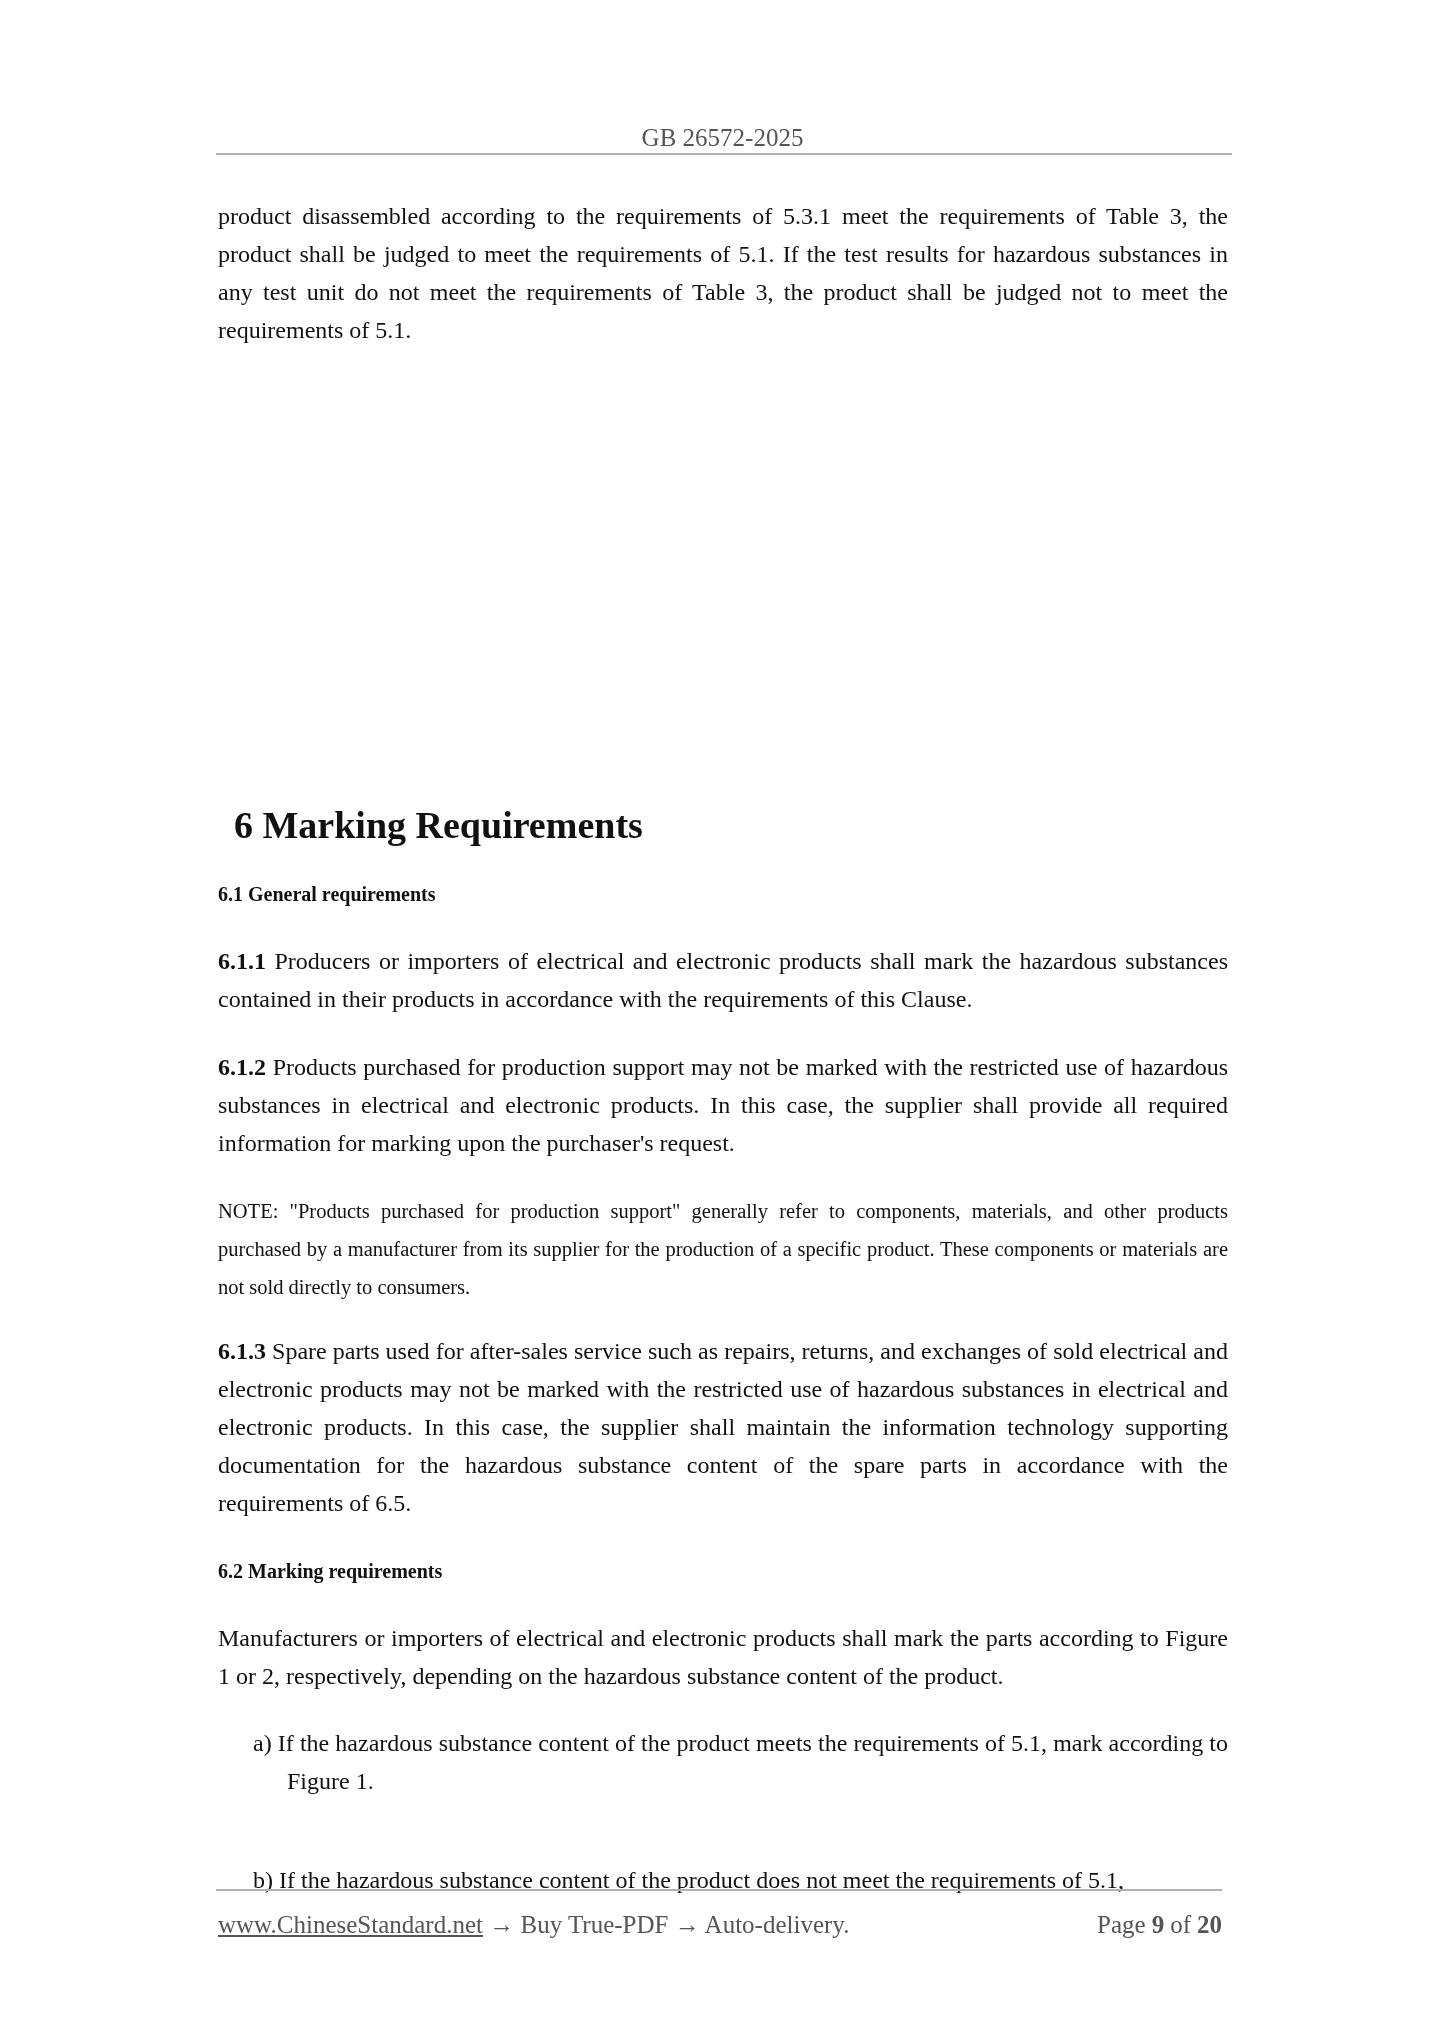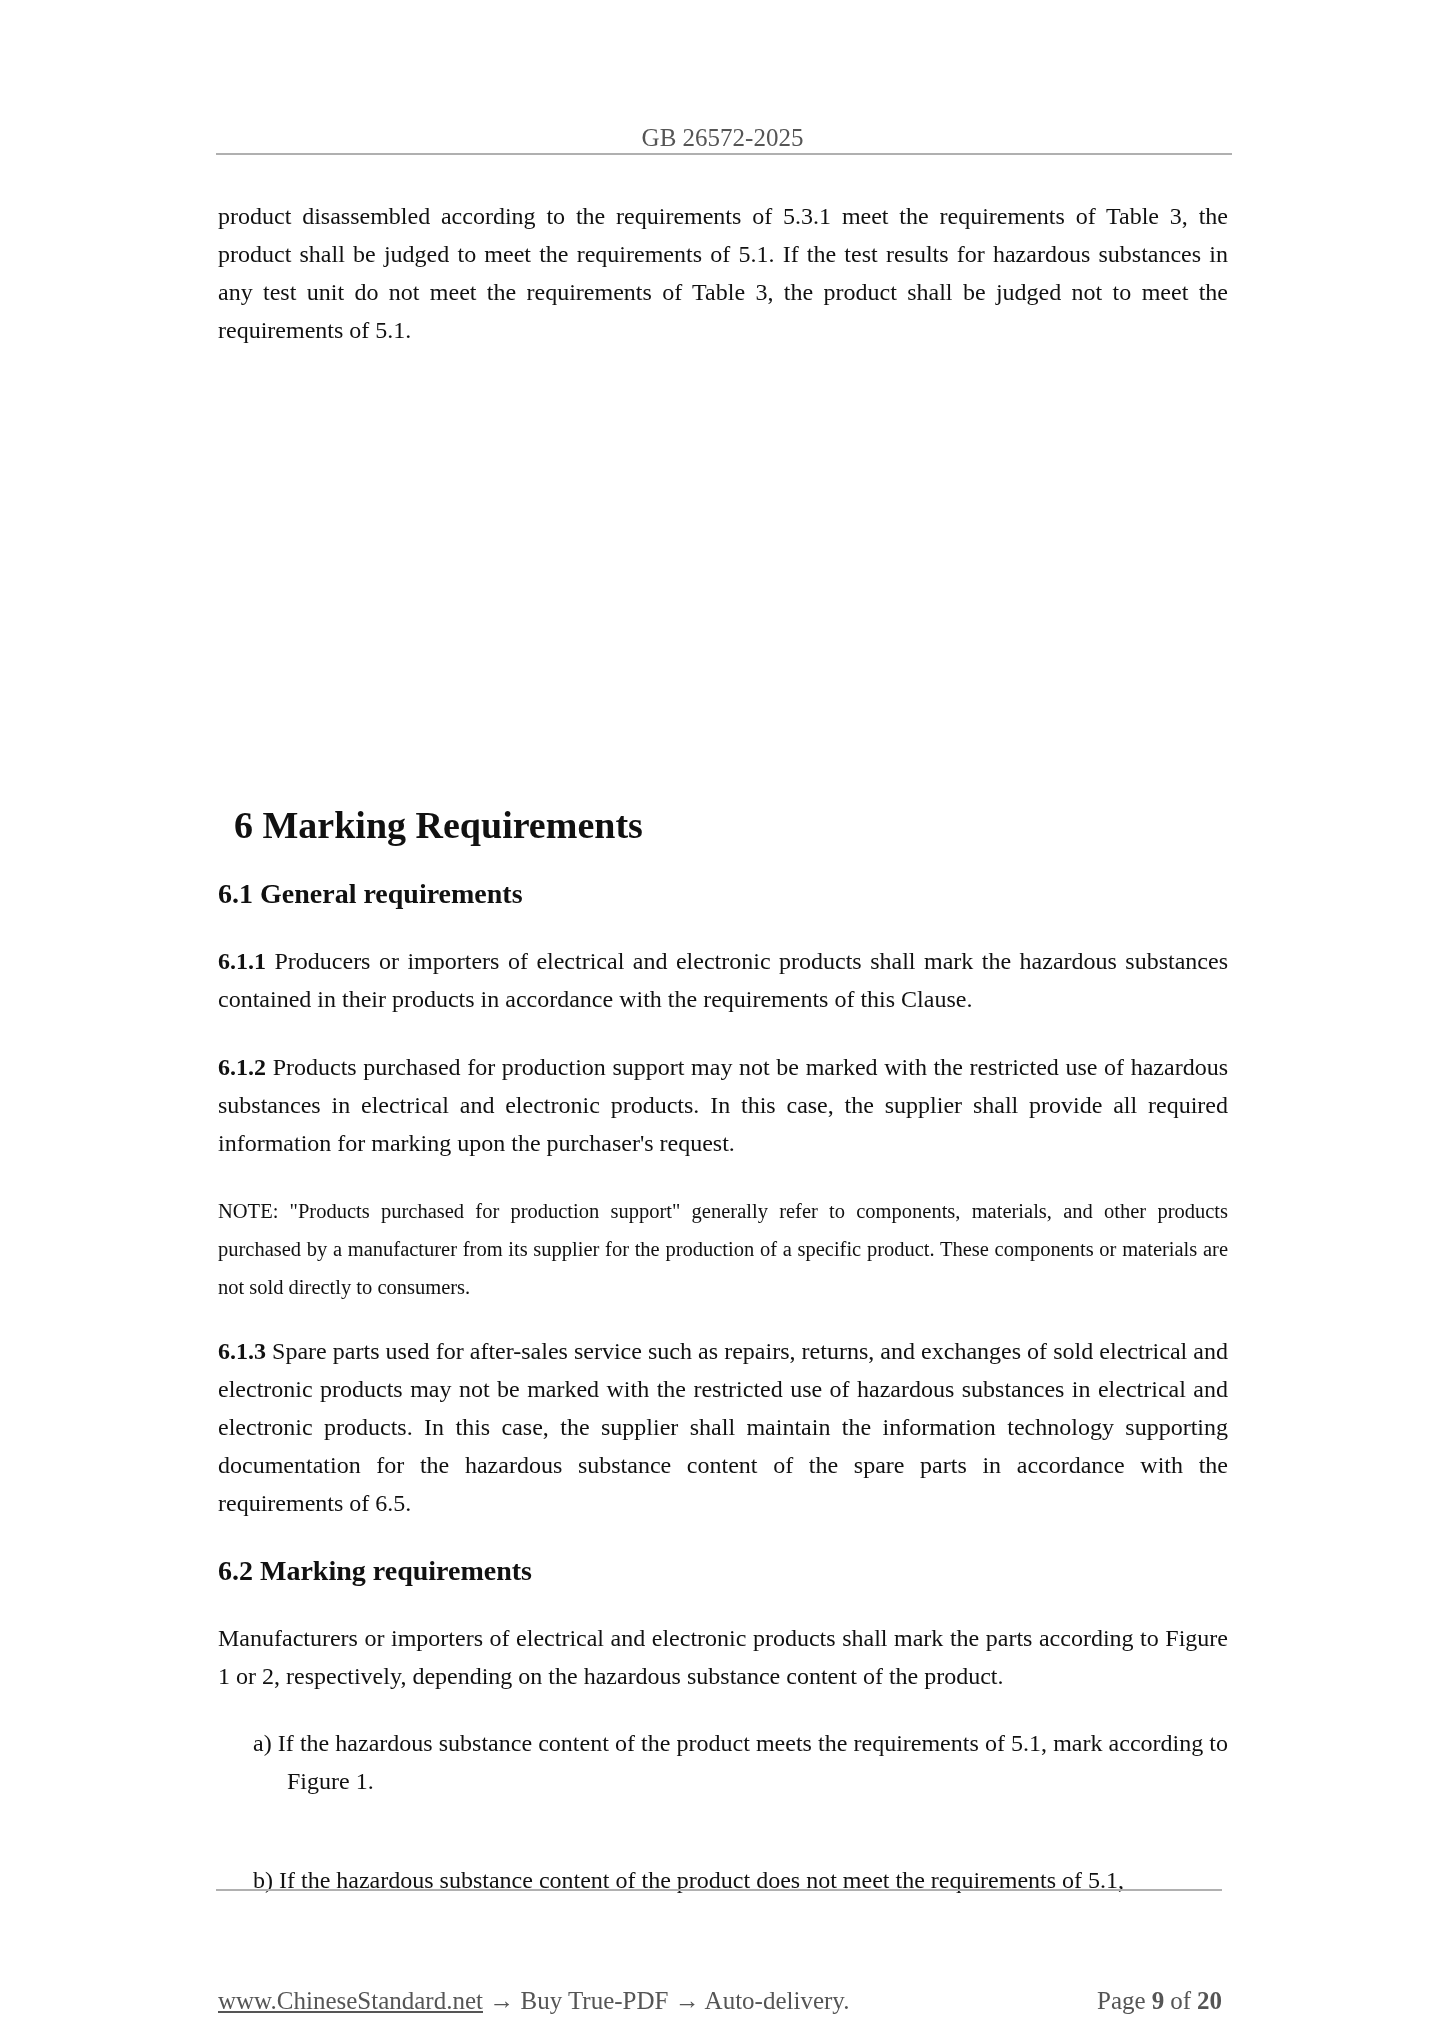--- a/index.html
+++ b/index.html
@@ -9,24 +9,24 @@
     .header-title { left: 0; width: 1445px; top: 102px; text-align: center;
                     font-size: 25px; color: #555; line-height: 30px; margin-top: 21px; }
     .rule { height: 0; border-top: 2px solid #b0b0b0; }
     .header-rule { left: 216px; width: 1016px; top: 153px; }
     .footer-rule { left: 216px; width: 1006px; top: 1889px; }
     .col { left: 218px; width: 1010px; }
     .p { font-size: 24px; line-height: 38px; text-align: justify; margin: 0; }
     .note { font-size: 20.5px; line-height: 38px; text-align: justify; margin: 0; }
     .b { font-weight: bold; }
     .h1 { font-size: 38px; font-weight: bold; line-height: 46px; margin: 16px; }
-    .h2 { font-size: 28px; font-weight: bold; line-height: 30px; margin: 0; }
+    .h2 { font-size: 20px; font-weight: bold; line-height: 30px; margin: 0; }
     .li { left: 253px; width: 975px; }
     .li .p { padding-left: 34px; text-indent: -34px; }
-    .footer { left: 218px; width: 1004px; top: 1986px; font-size: 25px; line-height: 30px;
+    .footer { left: 218px; width: 1004px; top: 1910px; font-size: 25px; line-height: 30px;
               color: #555; display: flex; justify-content: space-between; gap: 48px; }
     .footer a { color: #555; text-decoration: underline; }
     .footer .num { font-weight: bold; }
     .footer .pg span { margin-right: 6px; }
     .footer .pg span:last-child { margin-right: 0; }
   </style>
 </head>
 <body>
 
 <div class="abs header-title">GB 26572-2025</div>

